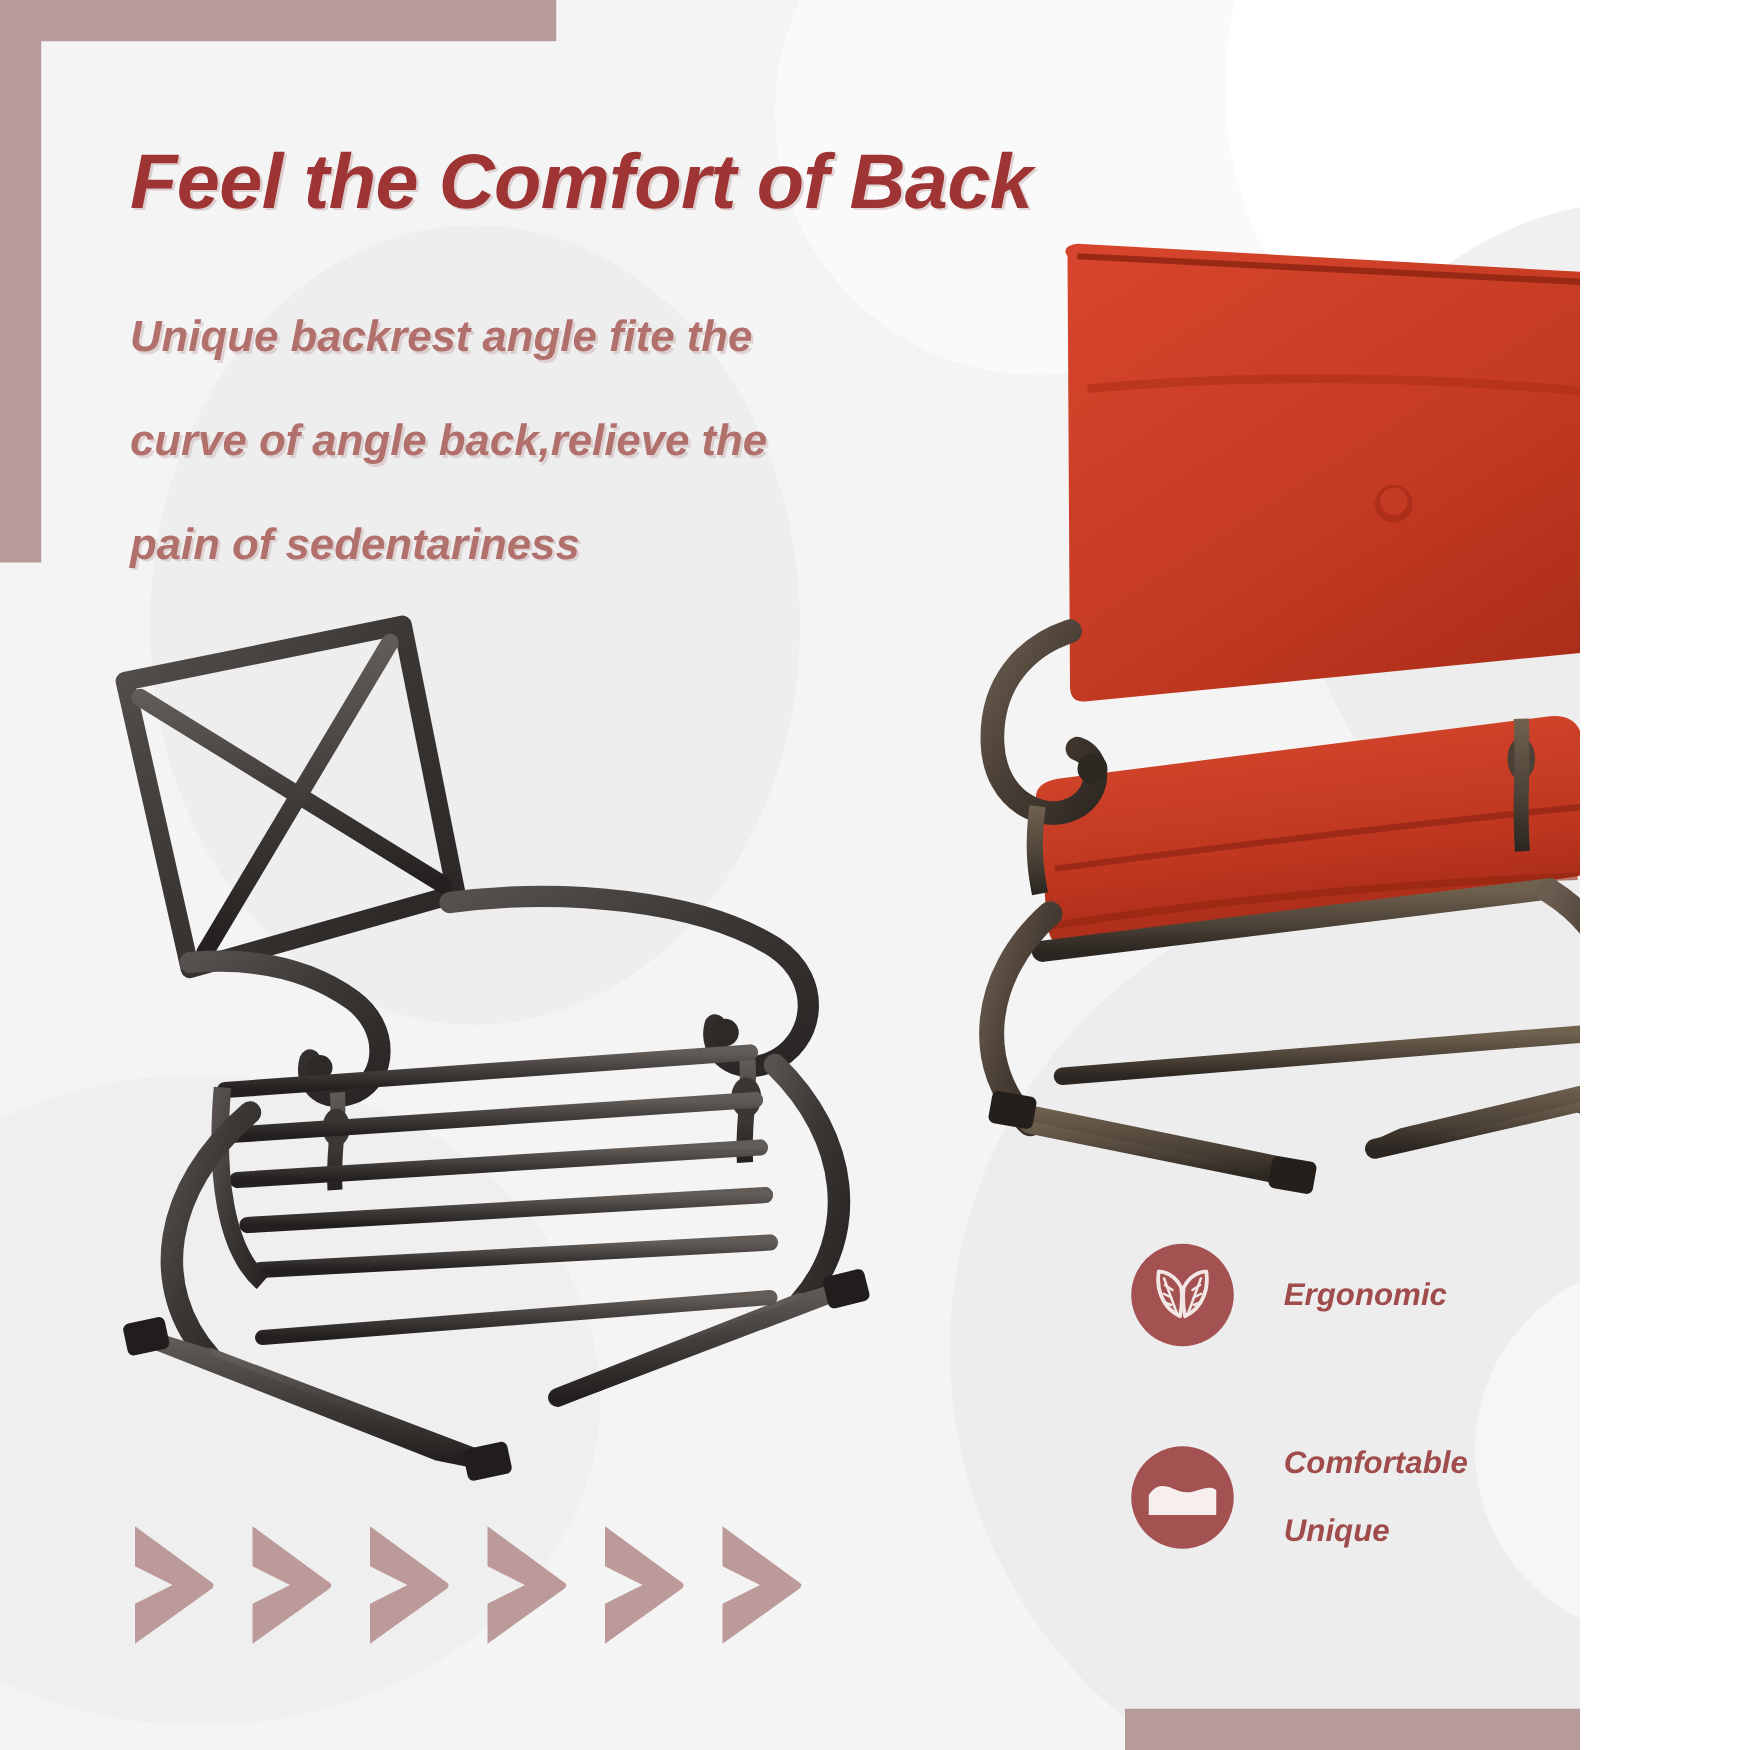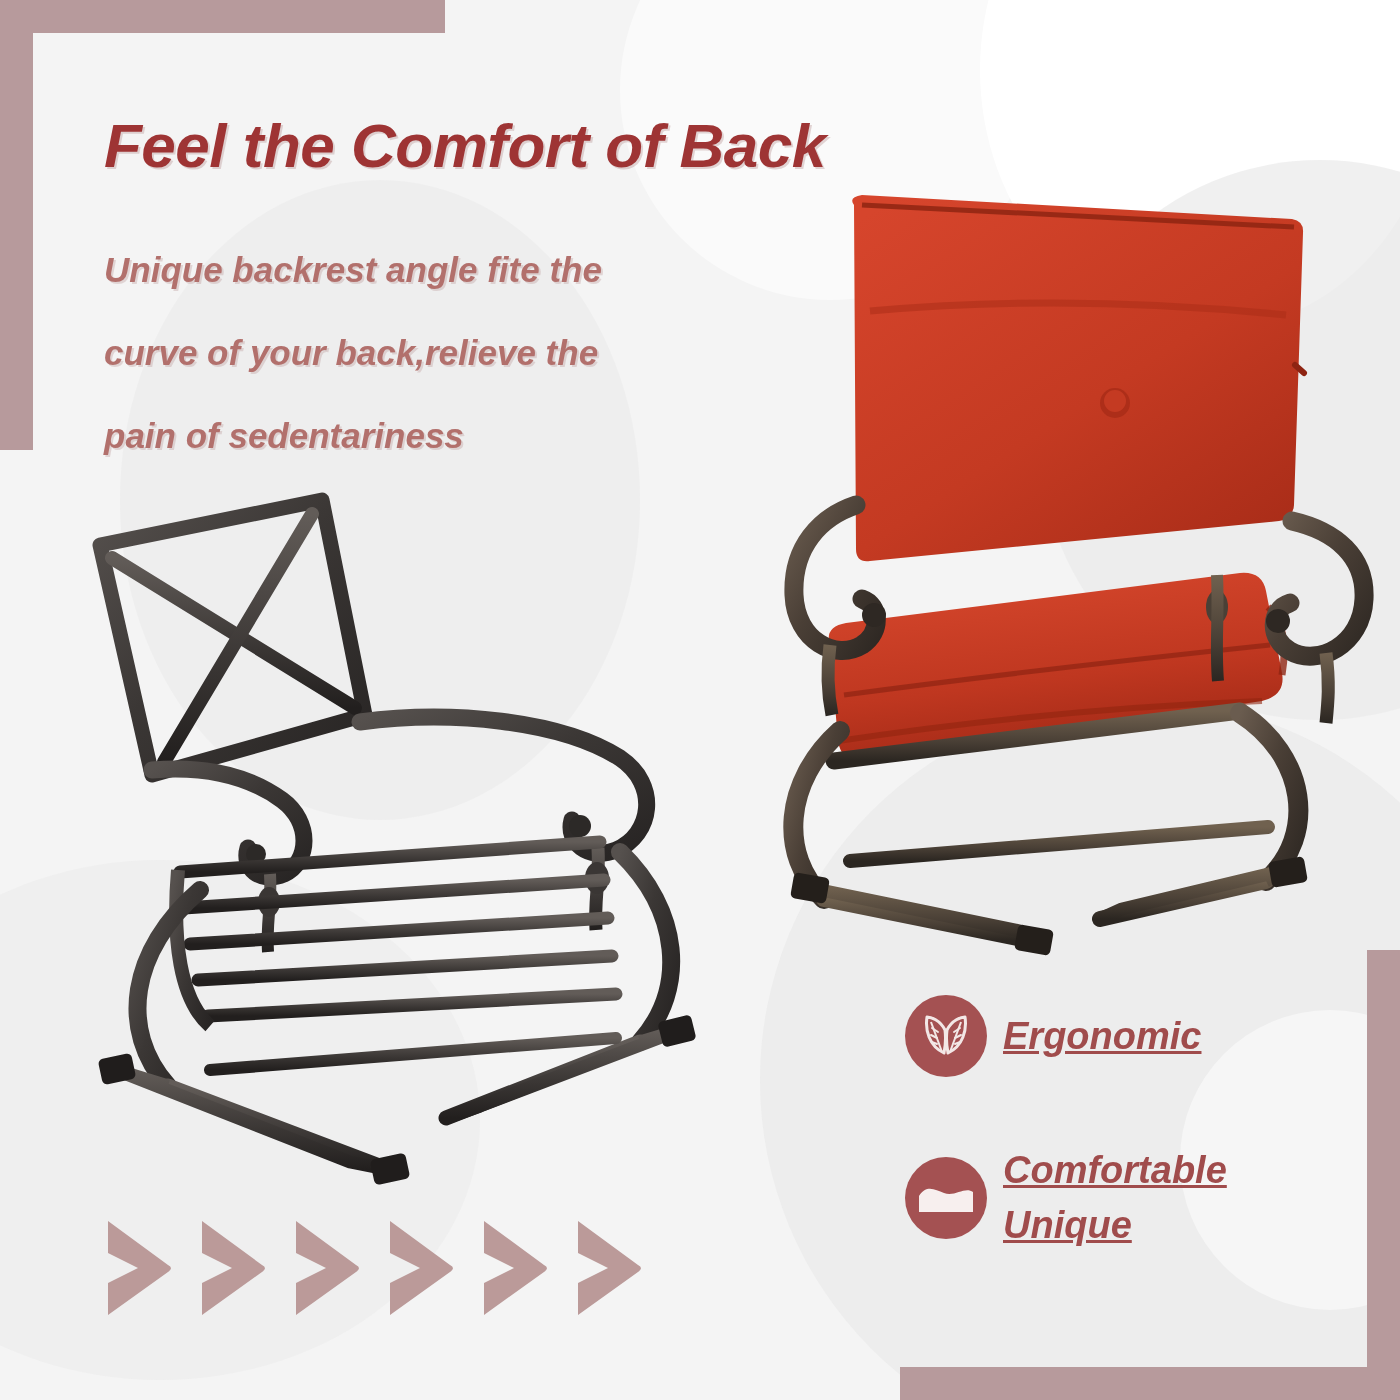--- a/index.html
+++ b/index.html
@@ -4,21 +4,21 @@
 <style>
   * { margin:0; padding:0; box-sizing:border-box; }
   html, body {
     width:1400px; height:1400px;
     font-family:"Liberation Sans", sans-serif;
     background:#ffffff;
     overflow:hidden;
   }
   #canvas {
     position:relative;
-    width:1400px; height:1400px;
+    width:1264px; height:1400px;
     background:#f4f4f4;
     overflow:hidden;
   }
 
   
   .bg-layer { position:absolute; inset:0; overflow:hidden; }
   .blob { position:absolute; border-radius:50%; }
   .blob-a { width:460px; height:520px; left:980px;  top:-190px; background:#ffffff; }
   .blob-b { width:560px; height:560px; left:1040px; top:160px;  background:#ebebeb; opacity:.75; }
   .blob-c { width:520px; height:640px; left:120px;  top:180px;  background:#e9e9e9; opacity:.55; }
@@ -56,23 +56,23 @@
 
   
   .features { position:absolute; left:905px; top:995px; }
   .feature { display:flex; align-items:center; margin-bottom:66px; }
   .badge {
     width:82px; height:82px; border-radius:50%;
     background:#a45152; flex:0 0 82px;
     display:flex; align-items:center; justify-content:center;
   }
   .feature-label {
-    margin-left:16px;
-    font-size:38px; font-weight:bold; font-style:italic;
-    color:#a04c4c; line-height:55px; white-space:nowrap;text-decoration:underline;
+    margin-left:40px;
+    font-size:25px; font-weight:bold; font-style:italic;
+    color:#a04c4c; line-height:55px; white-space:nowrap;
   }
   .feature-label span { display:block; }
 
   
   .chair { position:absolute; }
   .chair-left  { left:60px;  top:470px;  width:660px; height:730px; }
   .chair-right { left:770px; top:175px;  width:620px; height:810px; }
 </style>
 </head>
 <body>
@@ -91,21 +91,21 @@
 
   <div class="corner-bar corner-tl-h"></div>
   <div class="corner-bar corner-tl-v"></div>
   <div class="corner-bar corner-br-h"></div>
   <div class="corner-bar corner-br-v"></div>
 
   <div class="headline">Feel the Comfort of Back</div>
 
   <div class="subtitle">
     <div>Unique backrest angle fite the</div>
-    <div>curve of your back,relieve the</div>
+    <div>curve of angle back,relieve the</div>
     <div>pain of sedentariness</div>
   </div>
 
   <svg class="chair chair-left" viewBox="0 0 660 730">
     <defs>
       <linearGradient id="mtl" x1="0" y1="0" x2="1" y2="1">
         <stop offset="0%" stop-color="#56514e"></stop>
         <stop offset="45%" stop-color="#3b3735"></stop>
         <stop offset="100%" stop-color="#272423"></stop>
       </linearGradient>

